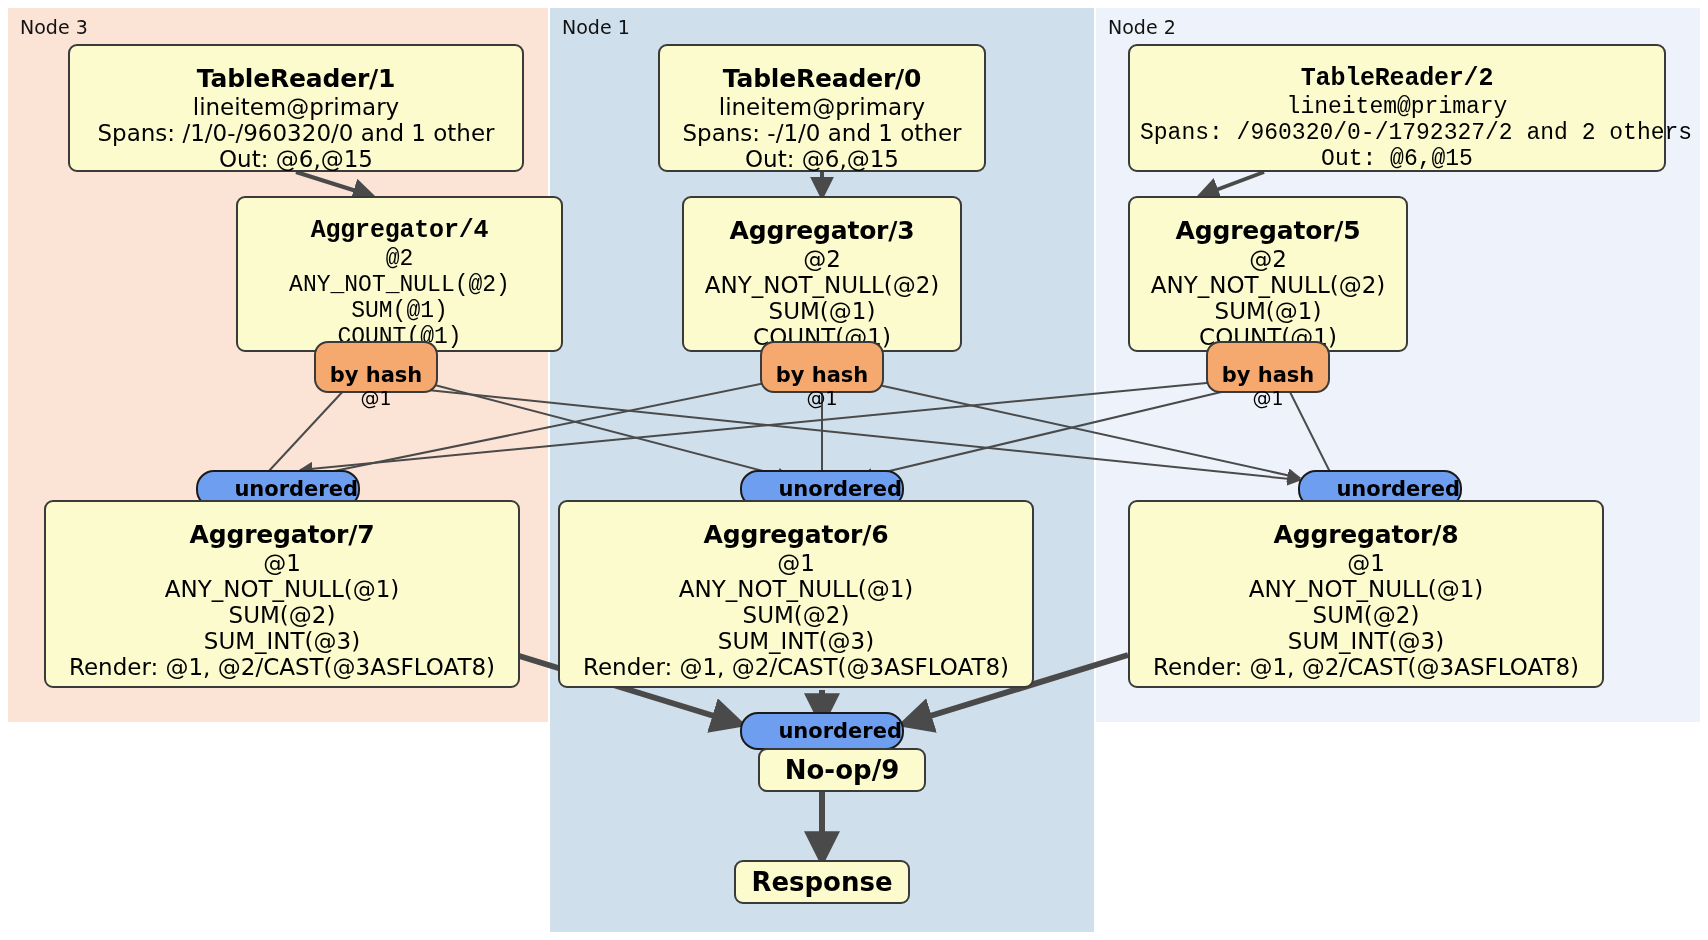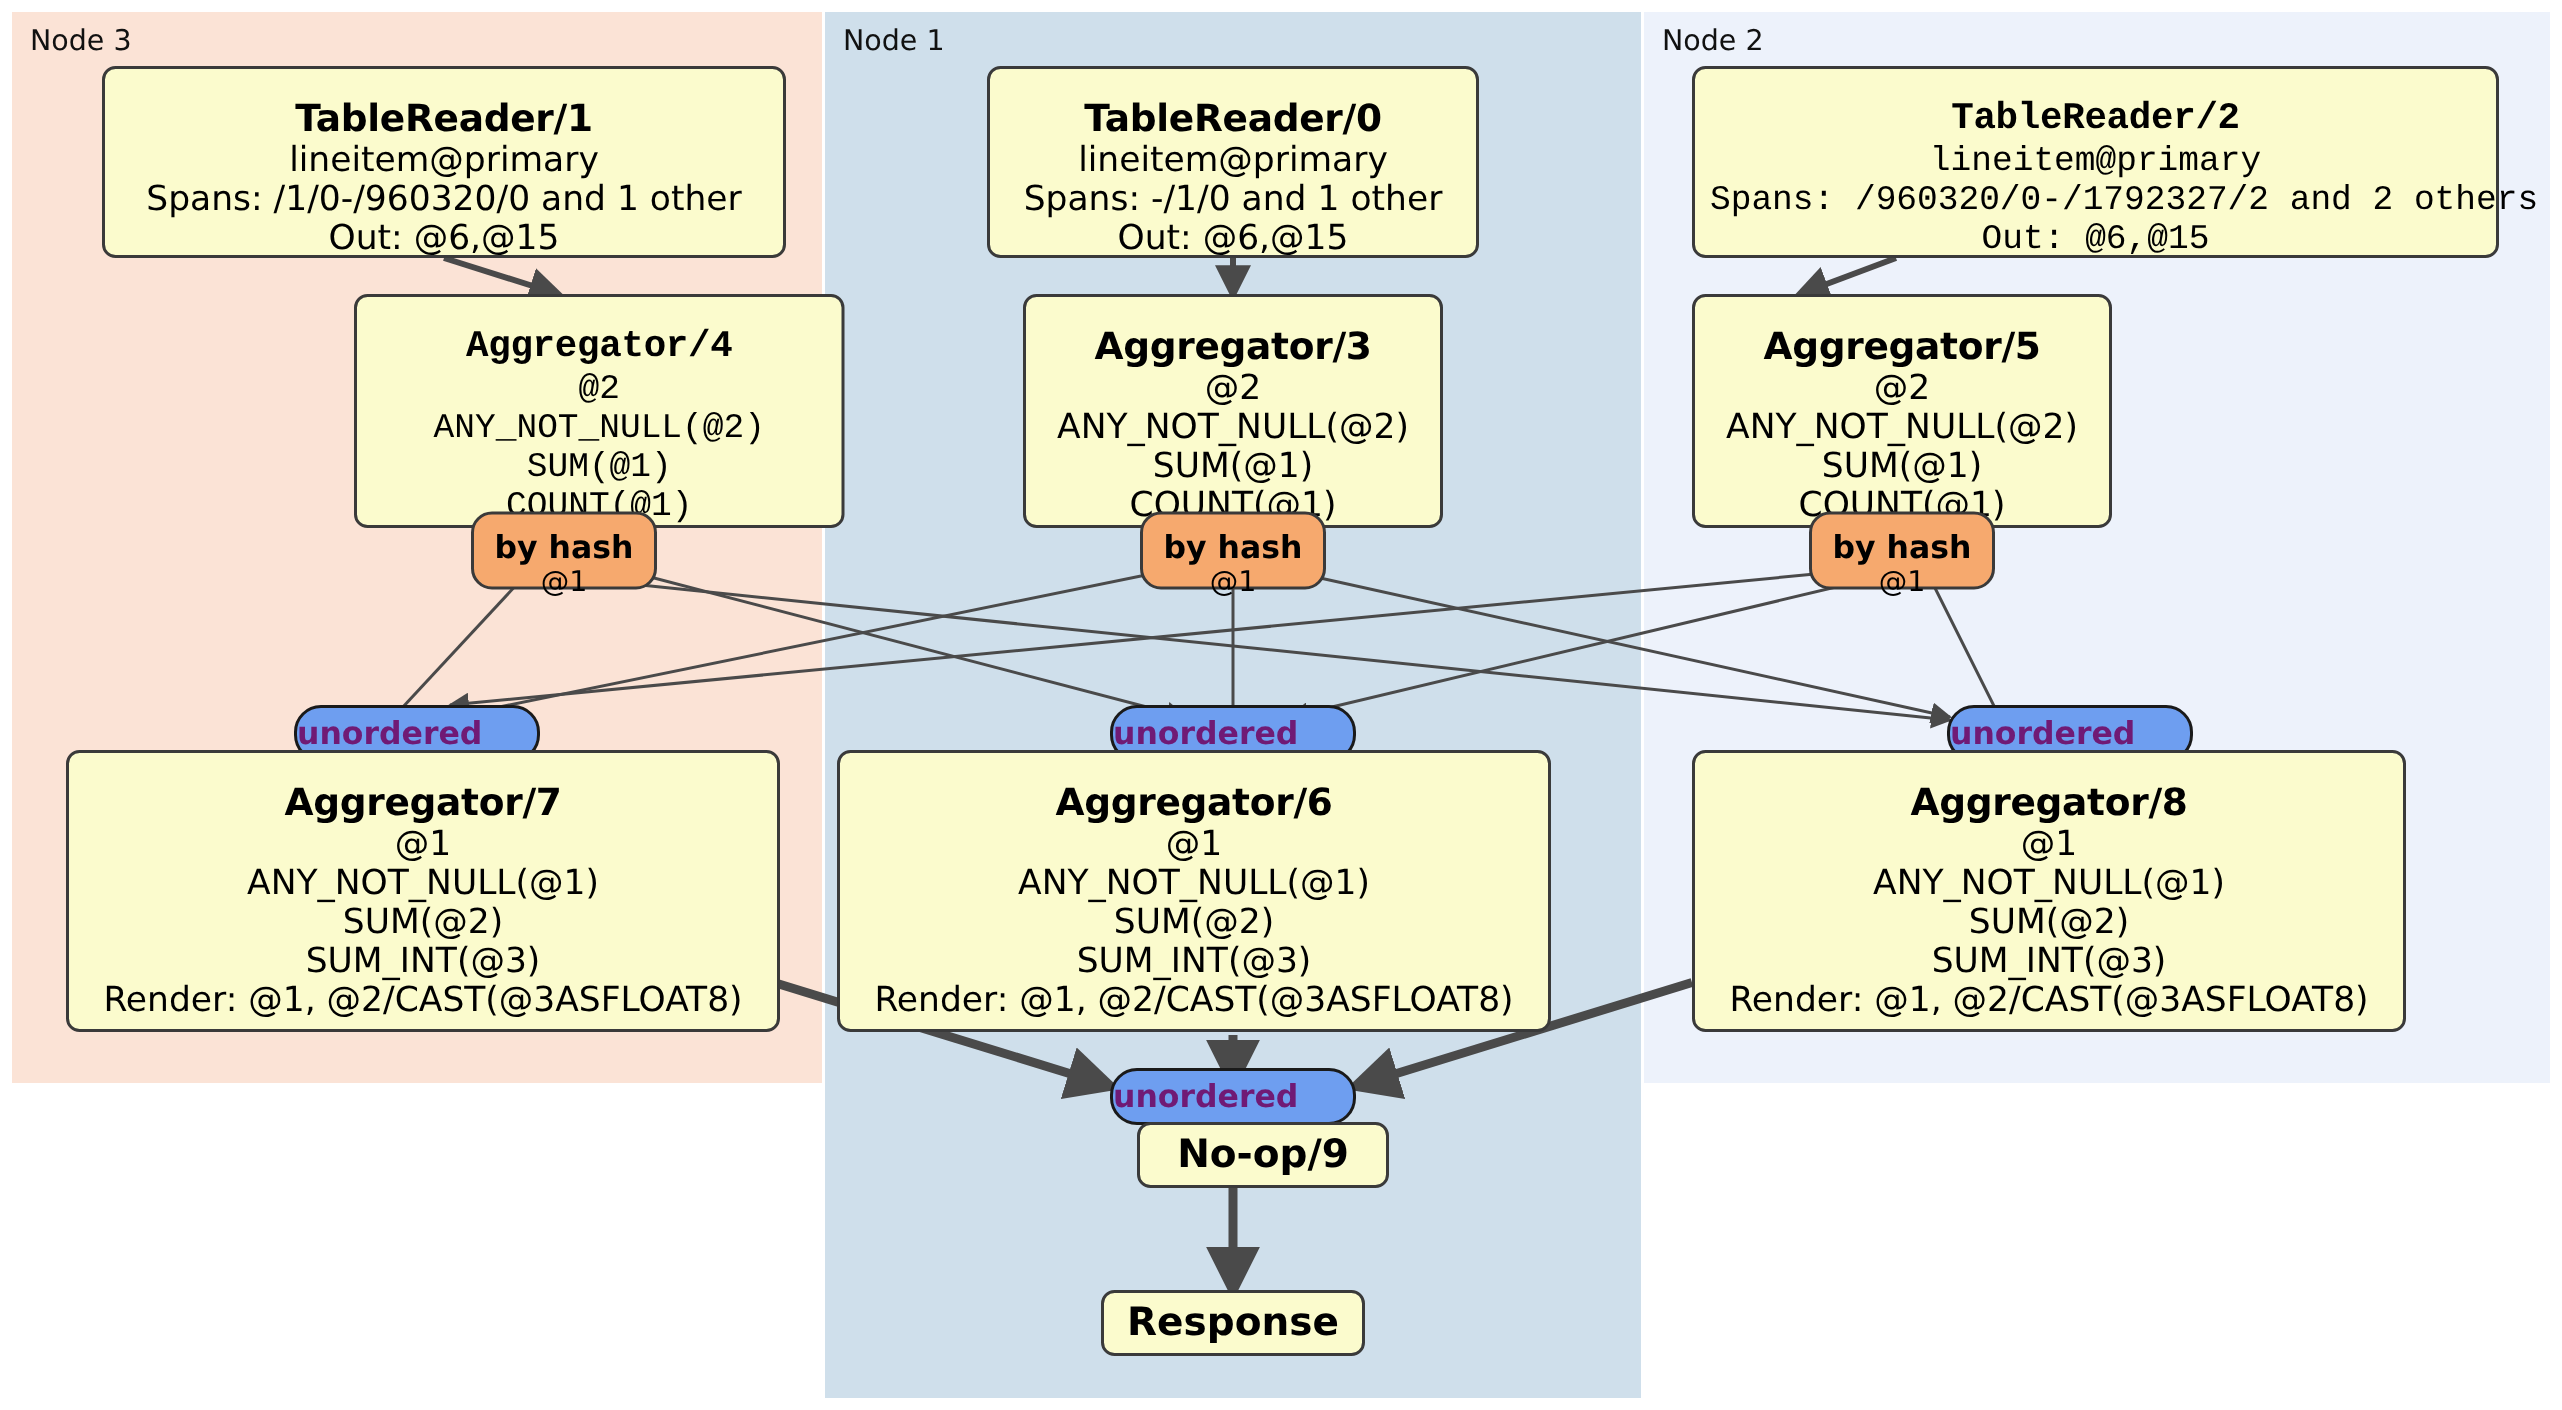--- a/index.html
+++ b/index.html
@@ -77,44 +77,44 @@
     white-space: nowrap;
   }
   .pill-hash {
     position: absolute;
     box-sizing: border-box;
     background: #f6a96e;
     border: 2.5px solid #3a3a3a;
     border-radius: 14px;
     text-align: center;
     color: #000000;
-    padding-top: 10px;
+    padding-top: 20px;
   }
   .pill-hash .ph-title {
     font-weight: bold;
     font-size: 21px;
     line-height: 24px;
   }
   .pill-hash .ph-sub {
     font-size: 19px;
     line-height: 22px;
   }
   .pill-unordered {
     position: absolute;
     box-sizing: border-box;
     background: #6e9ef0;
     border: 2.5px solid #1a1a1a;
     border-radius: 18px;
     text-align: center;
-    color: #701a75;
+    color: #000000;
     font-weight: bold;
     font-size: 21px;
     display: flex;
     align-items: center;
-    justify-content: flex-start;
+    justify-content: flex-end;
     white-space: nowrap;
   }
 </style>
 </head>
 <body>
 
 <div id="canvas">
 
   <div class="node-panel" style="left:8px; top:8px; width:540px; height:714px; background:#fbe3d6;">
     <span class="node-panel-label">Node 3</span>

